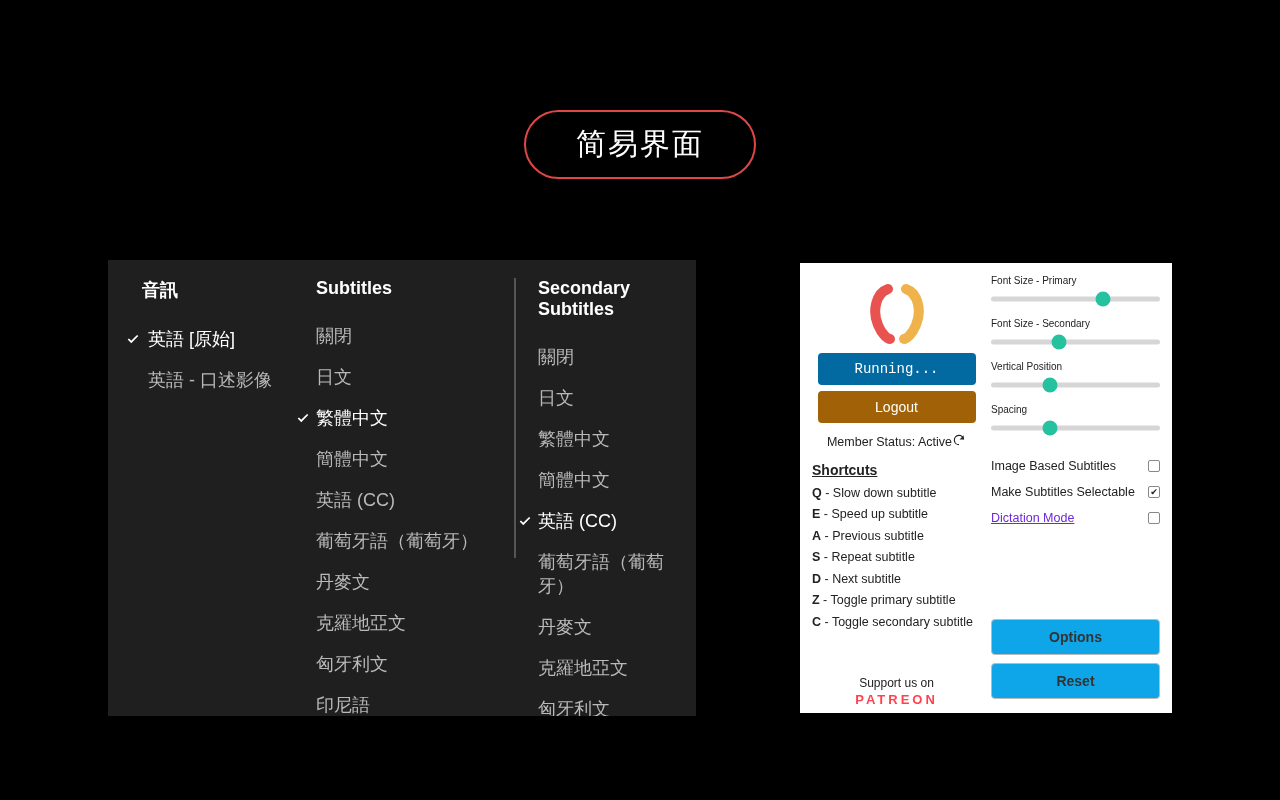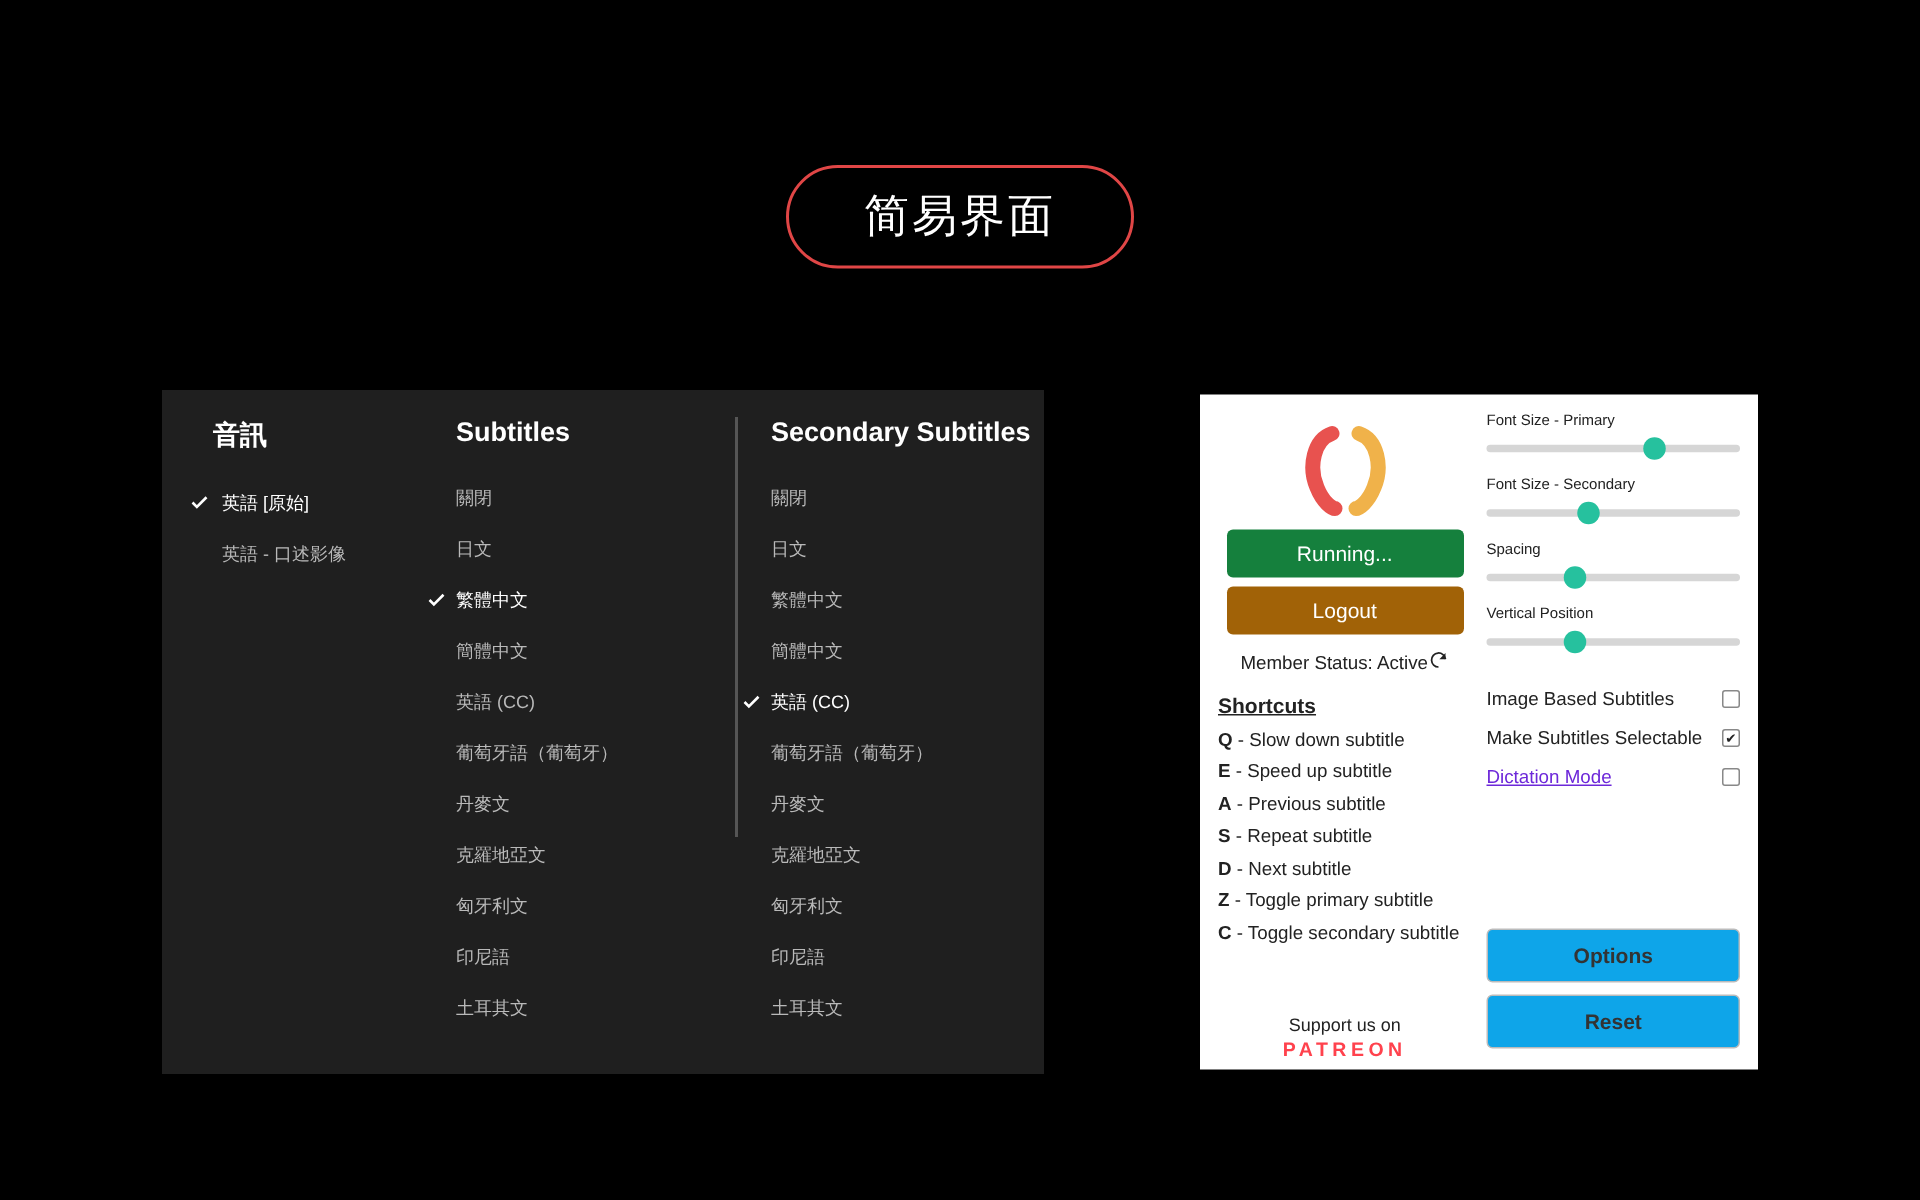--- a/index.html
+++ b/index.html
@@ -30,20 +30,21 @@
   .left-panel {
     position: absolute;
     top: 260px;
     left: 108px;
     width: 588px;
     height: 456px;
     background: #1f1f1f;
     color: #ccc;
     display: flex;
     overflow: hidden;
+    gap: 12px;
   }
   .col {
     padding: 18px 0 0 0;
     flex-shrink: 0;
   }
   .col-audio { width: 172px; padding-left: 34px; }
   .col-sub1 { width: 210px; padding-left: 0; border-left: 0; }
   .col-sub2 { flex: 1; padding-left: 0; position: relative; }
   .sep {
     position: absolute;
@@ -56,21 +57,21 @@
     font-weight: 600;
     font-size: 18px;
     margin-bottom: 16px;
     padding-left: 0;
   }
   .col-sub1 .col-head, .col-sub2 .col-head { padding-left: 24px; }
   .lang-item {
     display: flex;
     align-items: flex-start;
     gap: 8px;
-    font-size: 12px;
+    font-size: 18px;
     color: #b9b9b9;
     padding: 8.5px 0 8.5px 24px;
     cursor: pointer;
     position: relative;
   }
   .lang-item.selected { color: #fff; font-weight: 500; }
   .lang-item .chk {
     position: absolute;
     left: 4px;
     top: 50%;
@@ -118,21 +119,21 @@
     display: block;
     width: 158px;
     margin: 0 auto;
     text-align: center;
     font-size: 14px;
     border: none;
     border-radius: 4px;
     padding: 8px 0;
     cursor: pointer;
   }
-  .btn-primary { background: #15803d; color: #fff; }
+  .btn-primary { background: #0369a1; color: #fff; font-family: Liberation Mono, monospace; }
   .btn-dark { background: #a16207; color: #fff; margin-top: 6px; }
   .btn-outline {
     background: #0ea5e9; color: #333;
     border: 1px solid #bbb;
     width: 100%;
     margin-top: 8px;
     font-size: 14px;
     padding: 9px 0;
     font-weight: bold;
   }
@@ -369,28 +370,28 @@
           </div>
         </div>
         <div class="slider-group">
           <div class="slider-label">Font Size - Secondary</div>
           <div class="slider">
             <div class="slider-track"></div>
             <div class="slider-thumb" style="left: 40%;"></div>
           </div>
         </div>
         <div class="slider-group">
-          <div class="slider-label">Spacing</div>
+          <div class="slider-label">Vertical Position</div>
           <div class="slider">
             <div class="slider-track"></div>
             <div class="slider-thumb" style="left: 35%;"></div>
           </div>
         </div>
         <div class="slider-group">
-          <div class="slider-label">Vertical Position</div>
+          <div class="slider-label">Spacing</div>
           <div class="slider">
             <div class="slider-track"></div>
             <div class="slider-thumb" style="left: 35%;"></div>
           </div>
         </div>
       </div>
     <div id="check-list">
         <div class="check-row">
           <span>Image Based Subtitles</span>
           <span class="checkbox"></span>

